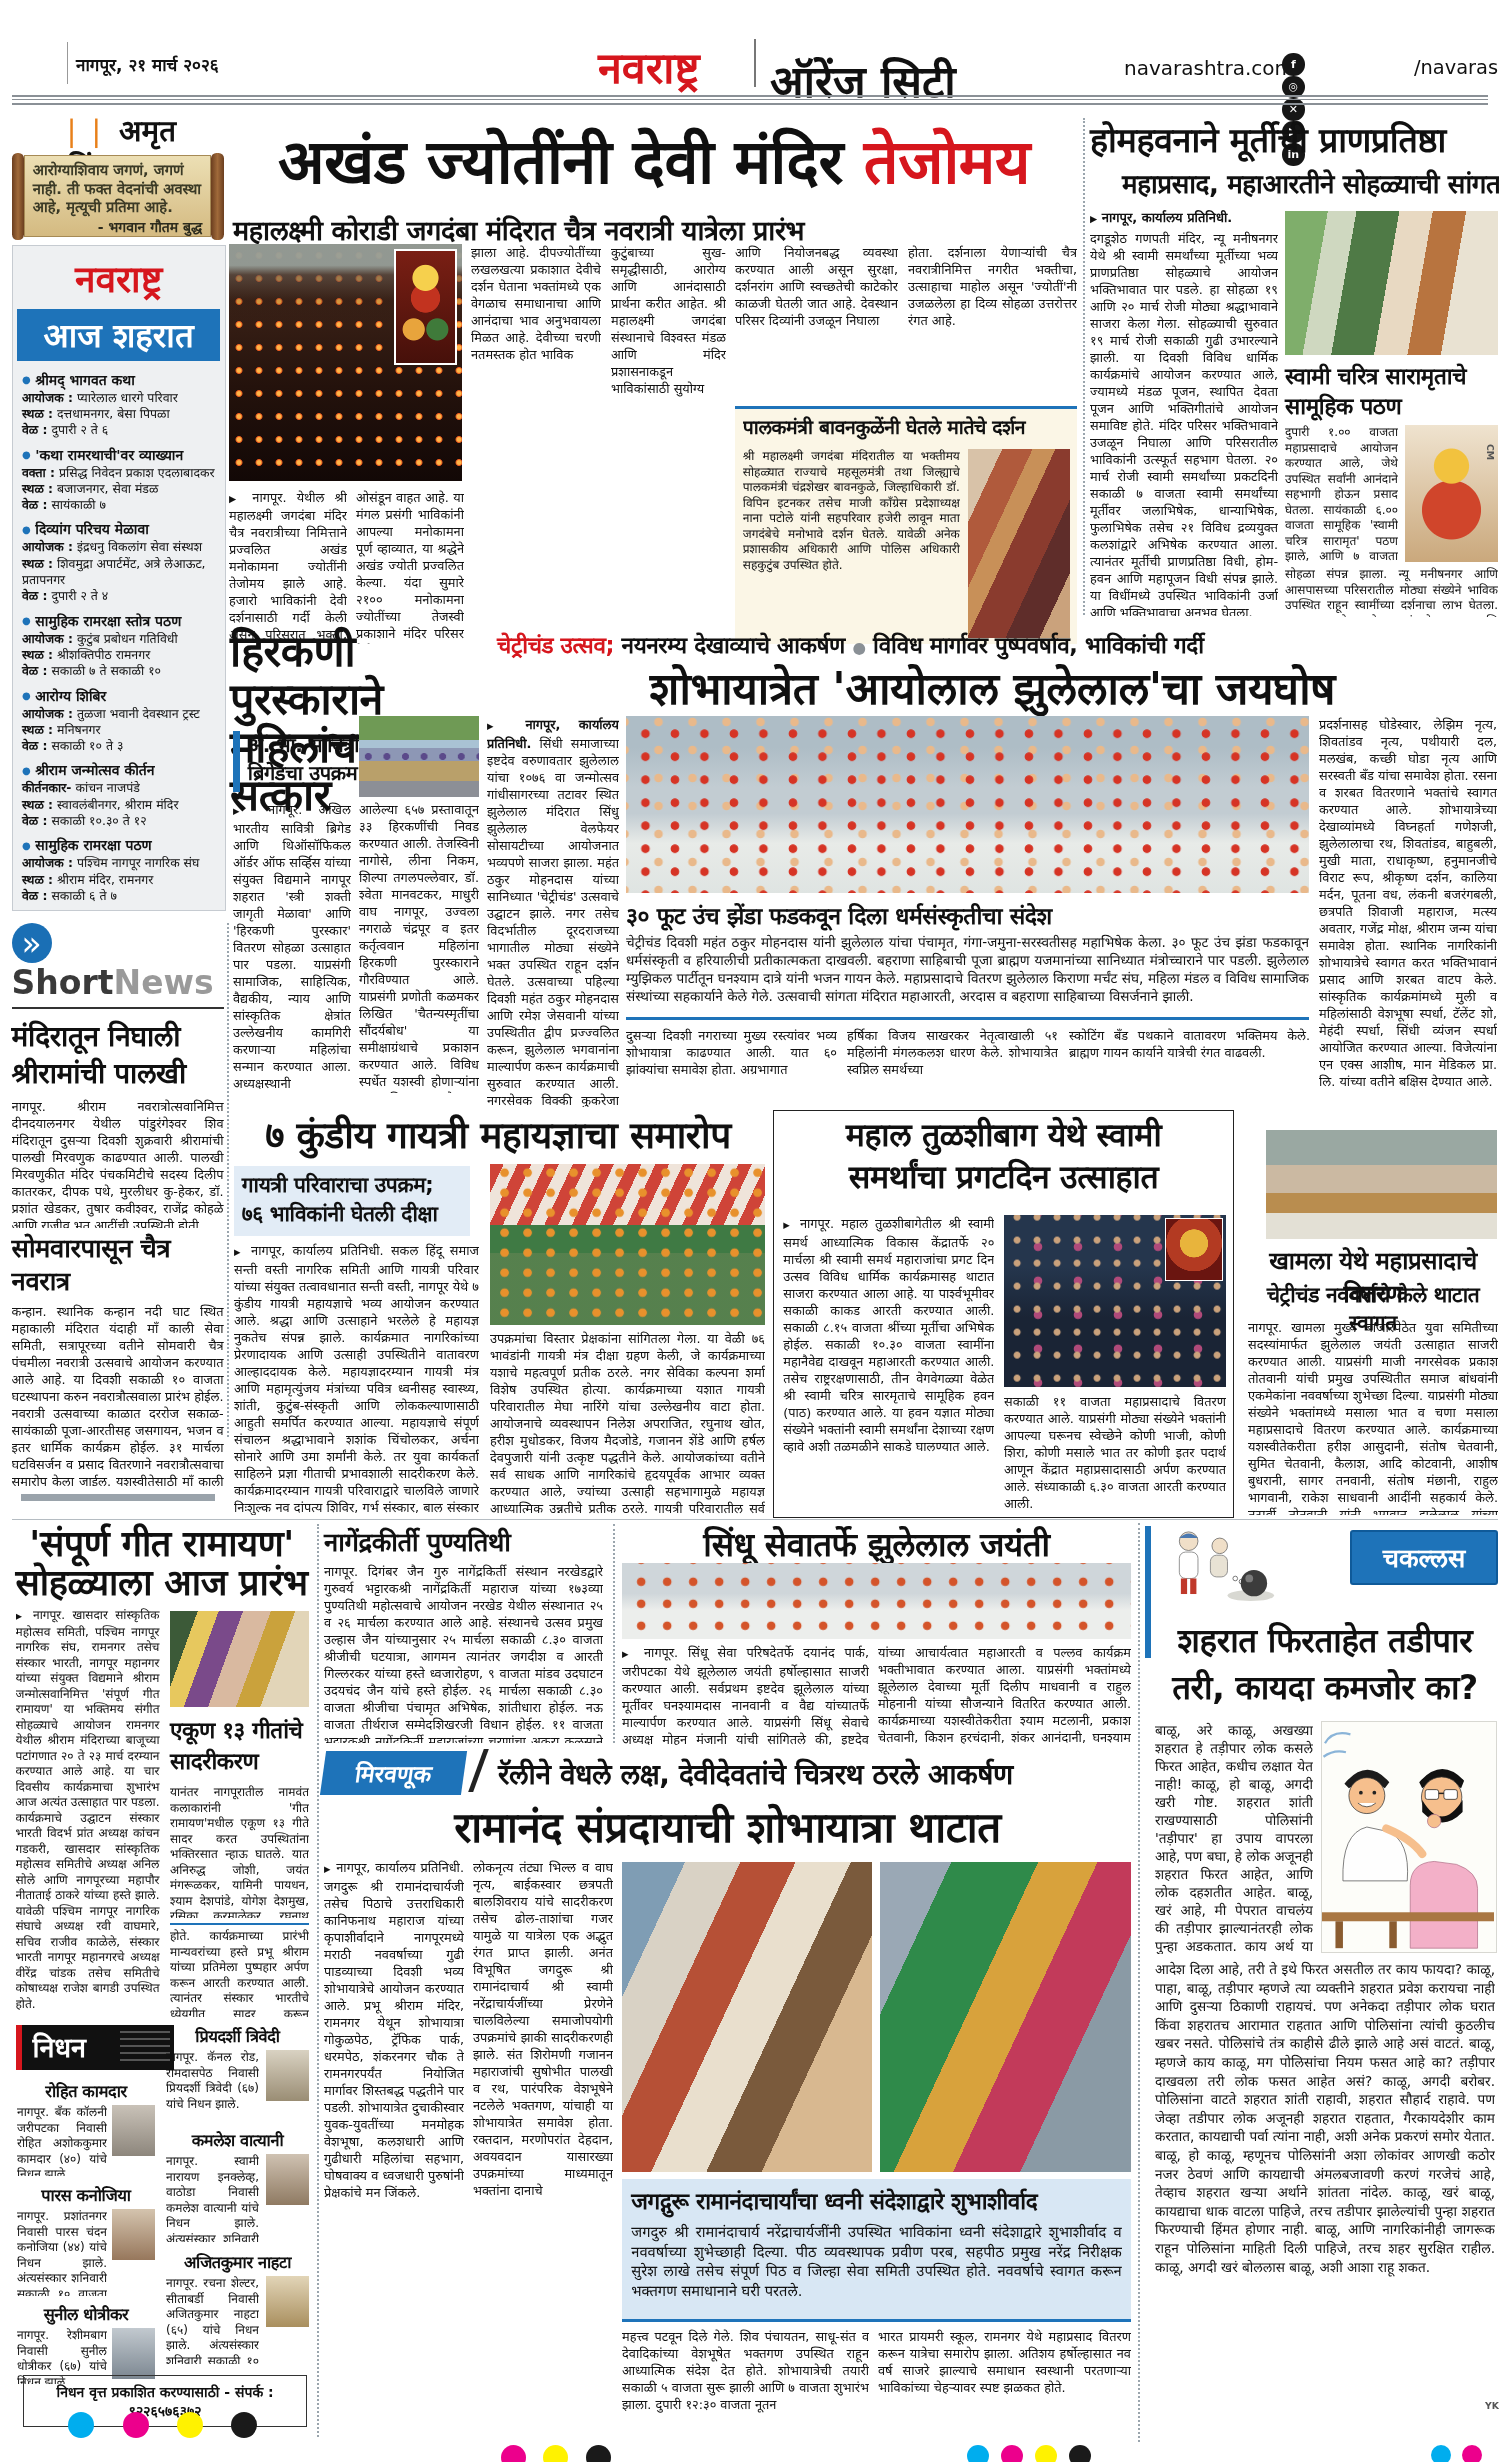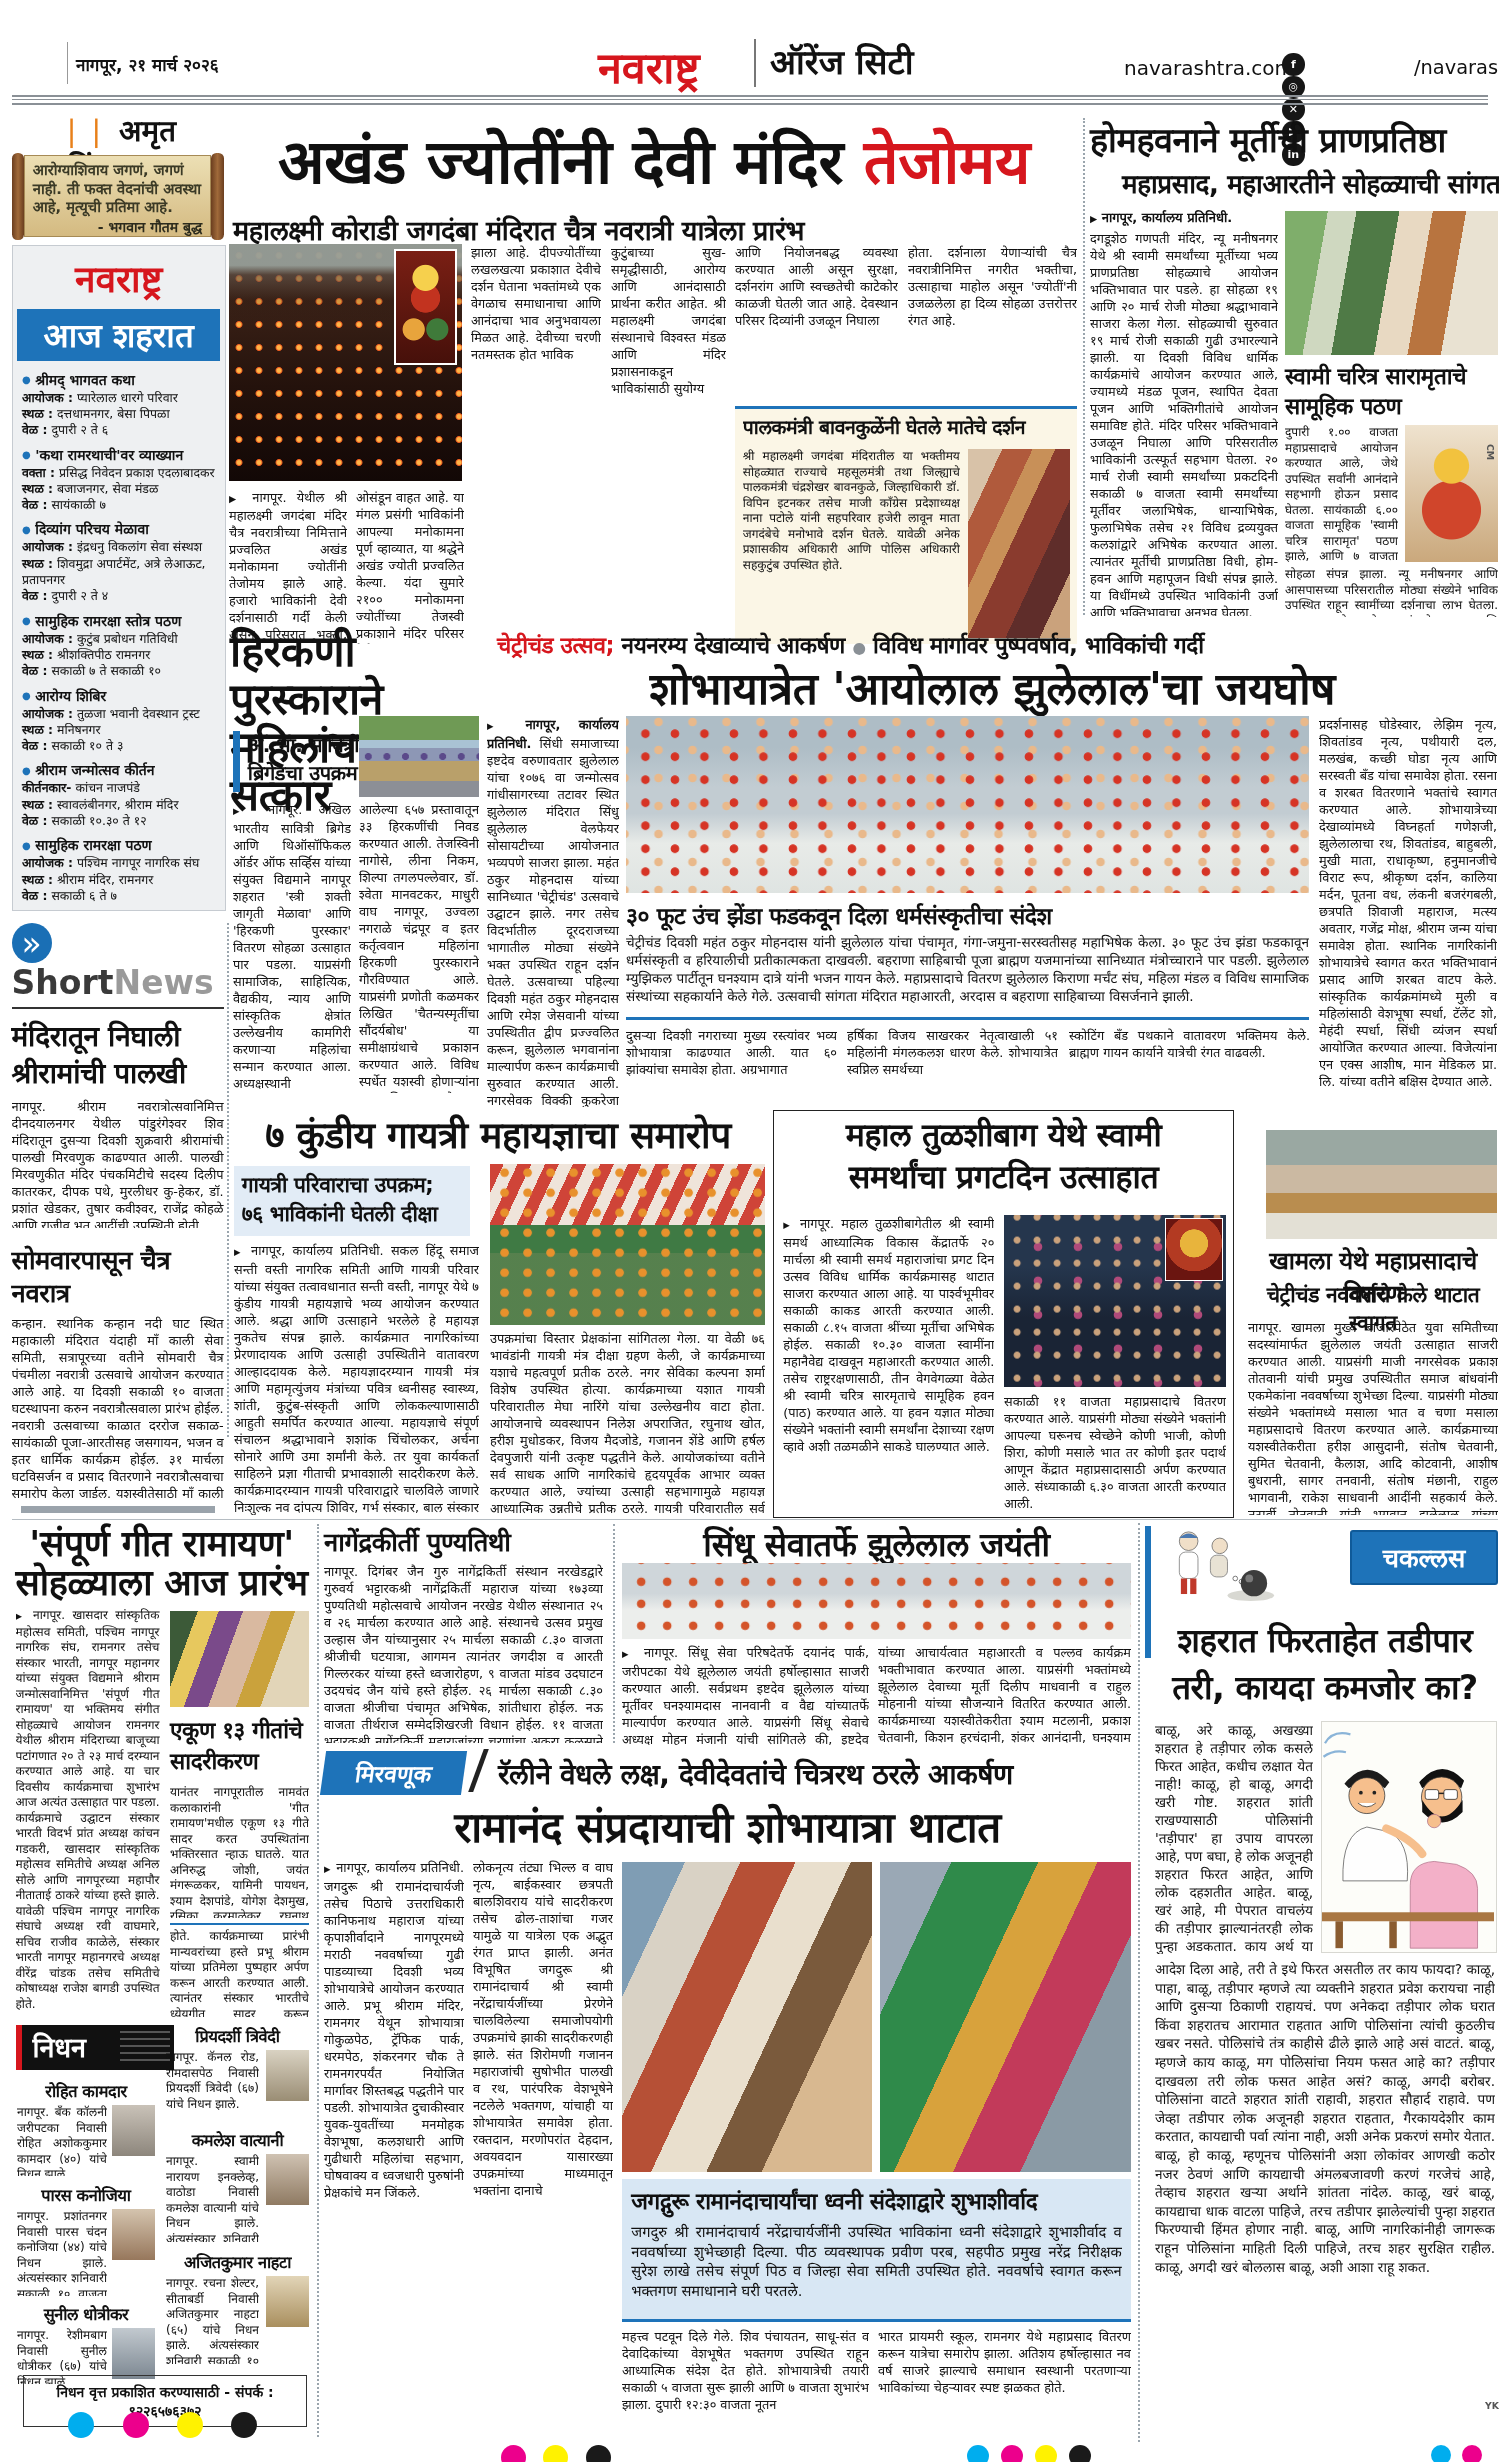--- a/index.html
+++ b/index.html
@@ -78,21 +78,21 @@
   .cmyk{border-radius:50%;position:absolute}
 </style>
 </head>
 <body>
 
 <div class="abs" style="left:0;top:40;width:1205px;top:31px;height:62px">
   <div class="abs" style="left:67px;top:11px;width:0.8px;height:42px;background:#999"></div>
   <div class="abs b" style="left:76px;top:22px;font-size:17px">नागपूर, २१ मार्च २०२६</div>
   <div class="abs b red" style="left:598px;top:6.2px;font-size:43px">नवराष्ट्र</div>
   <div class="abs" style="left:754px;top:7.8px;width:1.6px;height:48px;background:#777"></div>
-  <div class="abs b" style="left:770px;top:7px;font-size:34px">ऑरेंज सिटी</div>
+  <div class="abs b" style="left:770px;top:19px;font-size:44px">ऑरेंज सिटी</div>
   <div class="abs" style="left:1124px;top:25px;font-size:20px">navarashtra.com</div>
   <div class="abs" style="left:1279px;top:22px">
     <span class="sic">f</span><span class="sic">◎</span><span class="sic">✕</span><span class="sic">▶</span><span class="sic">in</span>
   </div>
   <div class="abs" style="left:1414px;top:25px;font-size:19.4px">/navarashtra</div>
 </div>
 <div class="abs hln" style="left:11.6px;top:95px;width:1476px;height:2.3px"></div>
 <div class="abs hln" style="left:11.6px;top:99px;width:1476px;height:0.8px"></div>
 <div class="abs hln" style="left:11.6px;top:103px;width:1476px;height:2.3px"></div>
 
@@ -160,21 +160,21 @@
   </div>
 </div>
 
 <div class="abs" style="left:11.6px;top:923px;width:212px;height:520px">
   <div style="border-bottom:2.3px solid #333;padding-bottom:4.7px">
     <span style="display:inline-flex;width:40px;height:40px;border-radius:50%;background:#1a6fb5;color:#fff;font-size:33px;align-items:center;justify-content:center;vertical-align:middle">»</span>
     <span class="b" style="font-size:33px;color:#3a3a3a;vertical-align:middle">Short</span><span class="b" style="font-size:33px;color:#9a9a9a;vertical-align:middle">News</span>
   </div>
   <div class="hl" style="font-size:28px;line-height:37px;margin-top:9.3px">मंदिरातून निघाली श्रीरामांची पालखी</div>
   <div class="bt j ovh" style="height:130px;margin-top:6.2px">नागपूर. श्रीराम नवरात्रोत्सवानिमित्त दीनदयालनगर येथील पांडुरंगेश्वर शिव मंदिरातून दुसऱ्या दिवशी शुक्रवारी श्रीरामांची पालखी मिरवणुक काढण्यात आली. पालखी मिरवणुकीत मंदिर पंचकमिटीचे सदस्य दिलीप कातरकर, दीपक पथे, मुरलीधर कु-हेकर, डॉ. प्रशांत खेडकर, तुषार कवीश्वर, राजेंद्र कोहळे आणि राजीव भूत आदींची उपस्थिती होती.</div>
-  <div class="hl" style="font-size:25.6px;line-height:33px;margin-top:16px">सोमवारपासून चैत्र नवरात्र</div>
+  <div class="hl" style="font-size:25.6px;line-height:33px;margin-top:4px">सोमवारपासून चैत्र नवरात्र</div>
   <div class="bt j ovh" style="height:183px;margin-top:4.7px">कन्हान. स्थानिक कन्हान नदी घाट स्थित महाकाली मंदिरात यंदाही माँ काली सेवा समिती, सत्रापूरच्या वतीने सोमवारी चैत्र पंचमीला नवरात्री उत्सवाचे आयोजन करण्यात आले आहे. या दिवशी सकाळी १० वाजता घटस्थापना करुन नवरात्रौत्सवाला प्रारंभ होईल. नवरात्री उत्सवाच्या काळात दररोज सकाळ-सायंकाळी पूजा-आरतीसह जसगायन, भजन व इतर धार्मिक कार्यक्रम होईल. ३१ मार्चला घटविसर्जन व प्रसाद वितरणाने नवरात्रौत्सवाचा समारोप केला जाईल. यशस्वीतेसाठी माँ काली सेवा समितीचे अध्यक्ष शरद डोणेकर, सचिव प्रकाश कडू, सदस्य दिलीप मरघडे, अनूप गुप्ता, कैलास भिवगडे, राजू बियनवार, पिंटू गुप्ता, मंदिर पूजारी द्वारका कुशवाह आदी प्रयत्नरत आहेत.</div>
   <div style="width:194px;height:7.8px;background:#9aa3ab;margin:7.8px auto 0 auto"></div>
 </div>
 <div class="abs dotv" style="left:227px;top:923px;height:514px;width:0"></div>
 
 <div class="abs hl ctr" style="left:229px;top:118px;width:850px;font-size:61px;line-height:87px">
   <span>अखंड ज्योतींनी देवी मंदिर</span> <span class="red">तेजोमय</span>
 </div>
 <div class="abs hl" style="left:233px;top:211px;width:844px;font-size:27px">महालक्ष्मी कोराडी जगदंबा मंदिरात चैत्र नवरात्री यात्रेला प्रारंभ</div>
 <div class="abs photo ph-lamps" style="left:229px;top:244px;width:233px;height:237px">

